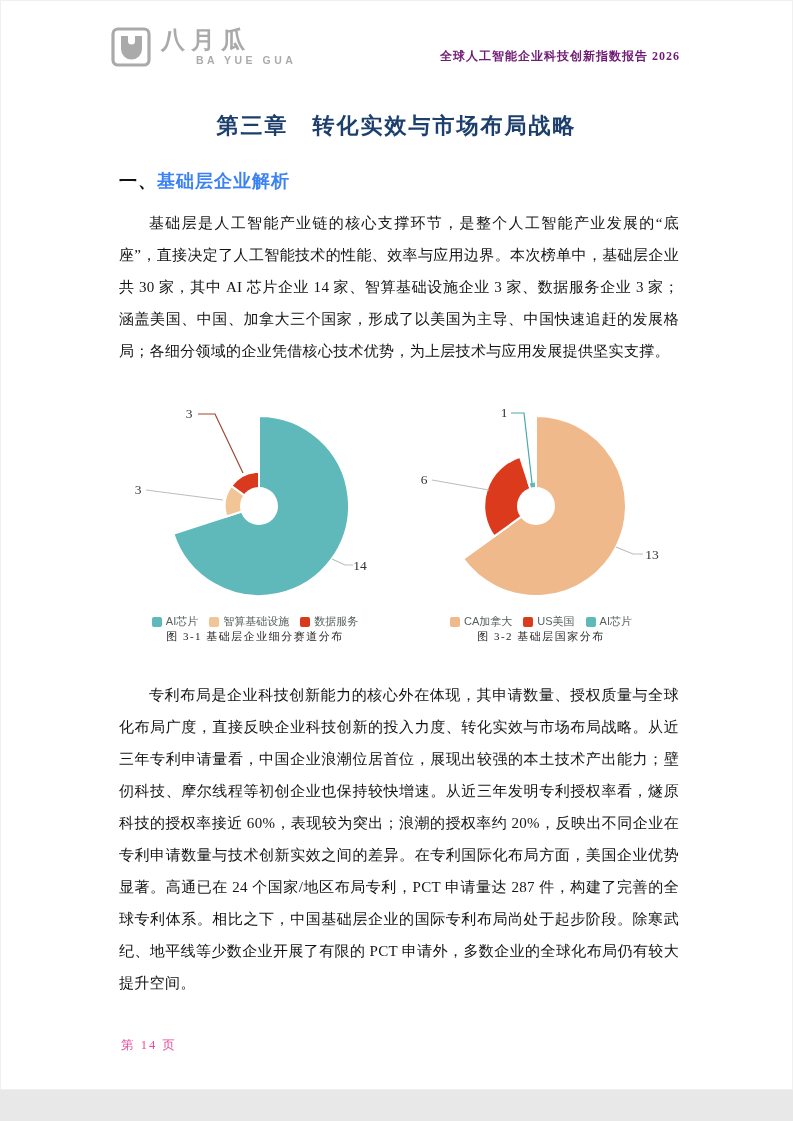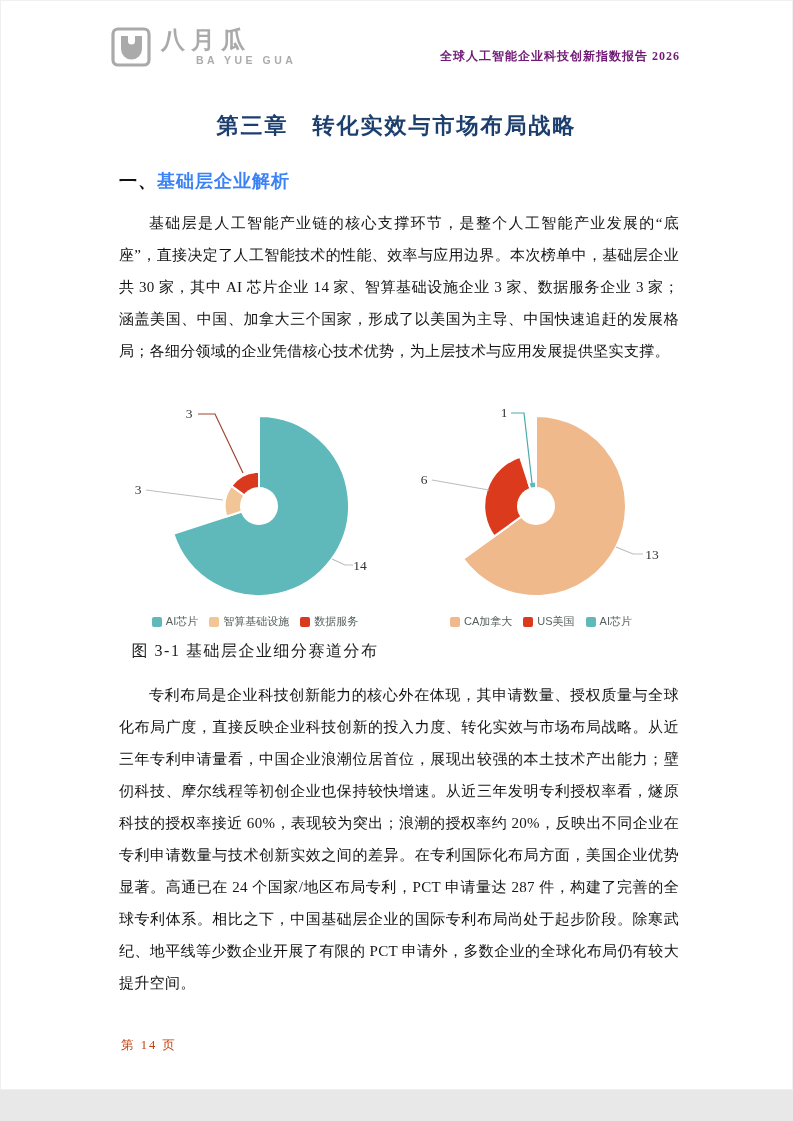--- a/index.html
+++ b/index.html
@@ -72,27 +72,27 @@
   }
   .legend{
     display:flex;justify-content:center;align-items:center;gap:11px;
     margin-top:10px;
     font-family:"Liberation Sans","DejaVu Sans",sans-serif;
     font-size:11px;color:#55615f;
   }
   .legend-item{display:flex;align-items:center;gap:4px;}
   .legend-swatch{width:10px;height:10px;border-radius:2px;display:inline-block;}
   .fig-caption{
-    text-align:center;margin-top:12px;
-    font-size:16px;color:#1f1f1f;letter-spacing:1.5px;
+    text-align:center;
+    font-size:11px;color:#1f1f1f;letter-spacing:1.5px;
   }
   
   .page-footer{
     position:absolute;left:120px;top:1036px;
-    font-size:12.5px;color:#c2410c;letter-spacing:2px;
+    font-size:12.5px;color:#ec4899;letter-spacing:2px;
   }
 </style>
 </head>
 <body>
 
 <div class="page">
 
   <header class="header">
     <div class="logo">
       <svg class="logo-mark" viewBox="0 0 40 40">
@@ -163,20 +163,21 @@
           </span>
           <span class="legend-item">
             <span class="legend-swatch" style="background: rgb(220, 58, 29);"></span>
             <span>US美国</span>
           </span>
           <span class="legend-item">
             <span class="legend-swatch" style="background: rgb(95, 185, 186);"></span>
             <span>AI芯片</span>
           </span>
         </div>
+      <figcaption class="fig-caption">图 3-2 基础层国家分布</figcaption>
     </figure>
   </div>
 
   <p class="para para-2 content">专利布局是企业科技创新能力的核心外在体现，其申请数量、授权质量与全球化布局广度，直接反映企业科技创新的投入力度、转化实效与市场布局战略。从近三年专利申请量看，中国企业浪潮位居首位，展现出较强的本土技术产出能力；壁仞科技、摩尔线程等初创企业也保持较快增速。从近三年发明专利授权率看，燧原科技的授权率接近 60%，表现较为突出；浪潮的授权率约 20%，反映出不同企业在专利申请数量与技术创新实效之间的差异。在专利国际化布局方面，美国企业优势显著。高通已在 24 个国家/地区布局专利，PCT 申请量达 287 件，构建了完善的全球专利体系。相比之下，中国基础层企业的国际专利布局尚处于起步阶段。除寒武纪、地平线等少数企业开展了有限的 PCT 申请外，多数企业的全球化布局仍有较大提升空间。</p>
 
   <footer class="page-footer">第 14 页</footer>
 
 </div>
 
 </body></html>

